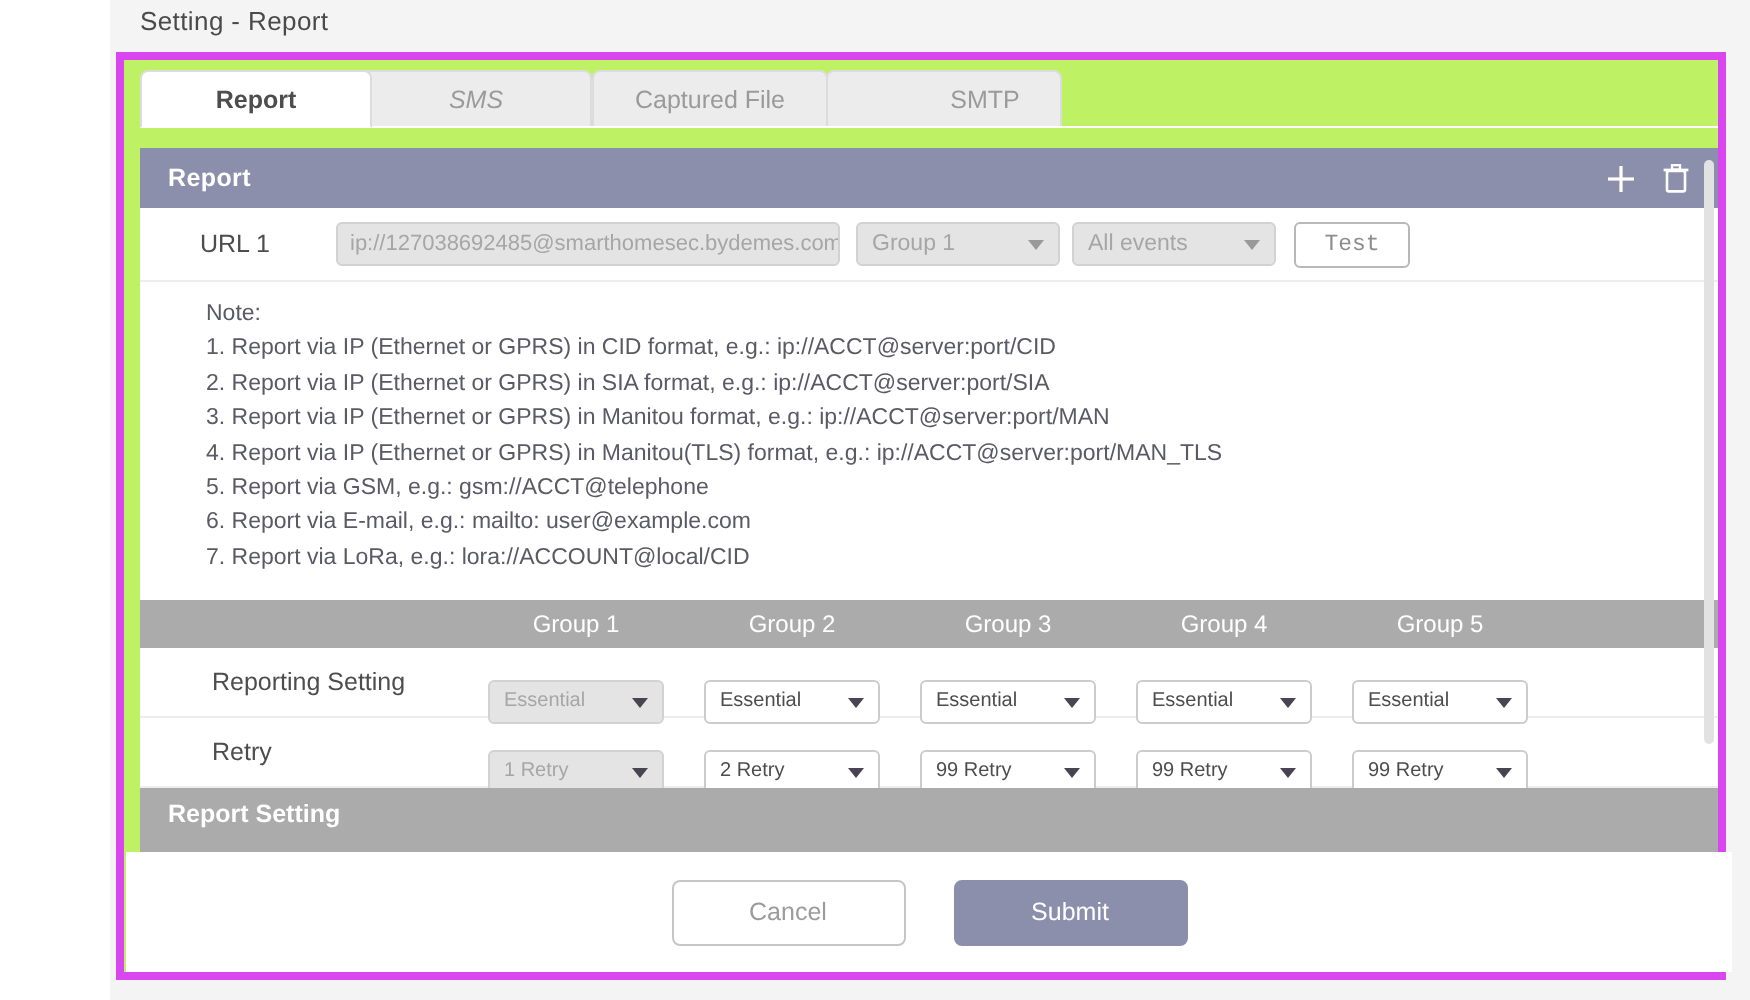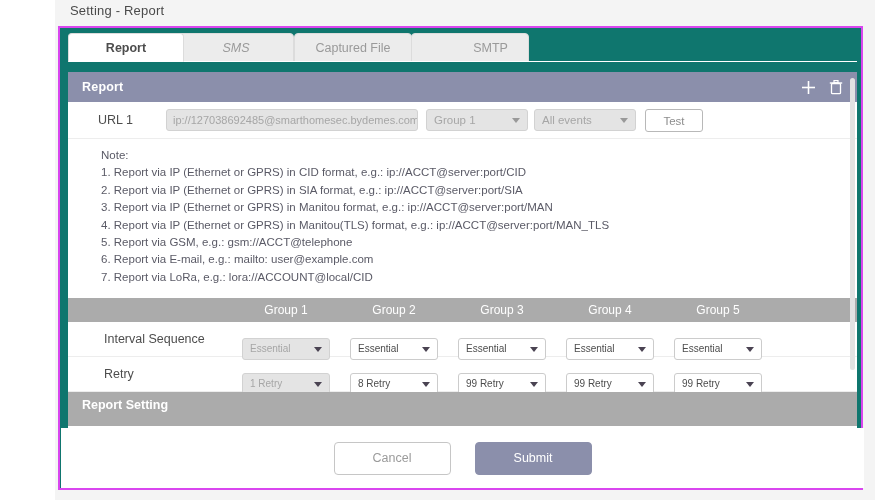--- a/index.html
+++ b/index.html
@@ -38,22 +38,22 @@
     letter-spacing: .2px;
   }
 
   
   .card {
     position: absolute;
     left: 58px;
     top: 26px;
     width: 805px;
     height: 464px;
-    background: #0f766e;
-    border: 2px solid #d946ef;
+    background: #bef264;
+    border: 4px solid #d946ef;
     box-sizing: border-box;
   }
 
   
   .tabs {
     position: absolute;
     left: 0;
     top: 5px;
     width: 805px;
     height: 30px;
@@ -252,21 +252,21 @@
     left: 577px;
     top: 7px;
     width: 58px;
     height: 23px;
     box-sizing: border-box;
     background: #ffffff;
     border: 1px solid #b8b8b8;
     border-radius: 3px;
     font-size: 11.5px;
     color: #8d8d8d;
-    font-family: Liberation Sans, sans-serif;
+    font-family: Liberation Mono, monospace;
     cursor: pointer;
   }
 
   
   .note {
     padding: 8px 0 12px 33px;
     font-size: 11.5px;
     color: #5a5a66;
     line-height: 17.4px;
   }
@@ -454,21 +454,21 @@
 
         <div class="group-head">
           <div class="gcol" style="left:164px">Group 1</div>
           <div class="gcol" style="left:272px">Group 2</div>
           <div class="gcol" style="left:380px">Group 3</div>
           <div class="gcol" style="left:488px">Group 4</div>
           <div class="gcol" style="left:596px">Group 5</div>
         </div>
 
         <div class="data-row">
-          <div class="rlabel">Interval Sequence</div>
+          <div class="rlabel">Reporting Setting</div>
           <div class="sel-box disabled" style="left:174px">
             <span>Essential</span>
             <span class="caret"></span>
           </div>
           <div class="sel-box" style="left:282px">
             <span>Essential</span>
             <span class="caret"></span>
           </div>
           <div class="sel-box" style="left:390px">
             <span>Essential</span>
@@ -484,21 +484,21 @@
           </div>
         </div>
 
         <div class="data-row">
           <div class="rlabel">Retry</div>
           <div class="sel-box disabled" style="left:174px">
             <span>1 Retry</span>
             <span class="caret"></span>
           </div>
           <div class="sel-box" style="left:282px">
-            <span>8 Retry</span>
+            <span>2 Retry</span>
             <span class="caret"></span>
           </div>
           <div class="sel-box" style="left:390px">
             <span>99 Retry</span>
             <span class="caret"></span>
           </div>
           <div class="sel-box" style="left:498px">
             <span>99 Retry</span>
             <span class="caret"></span>
           </div>

